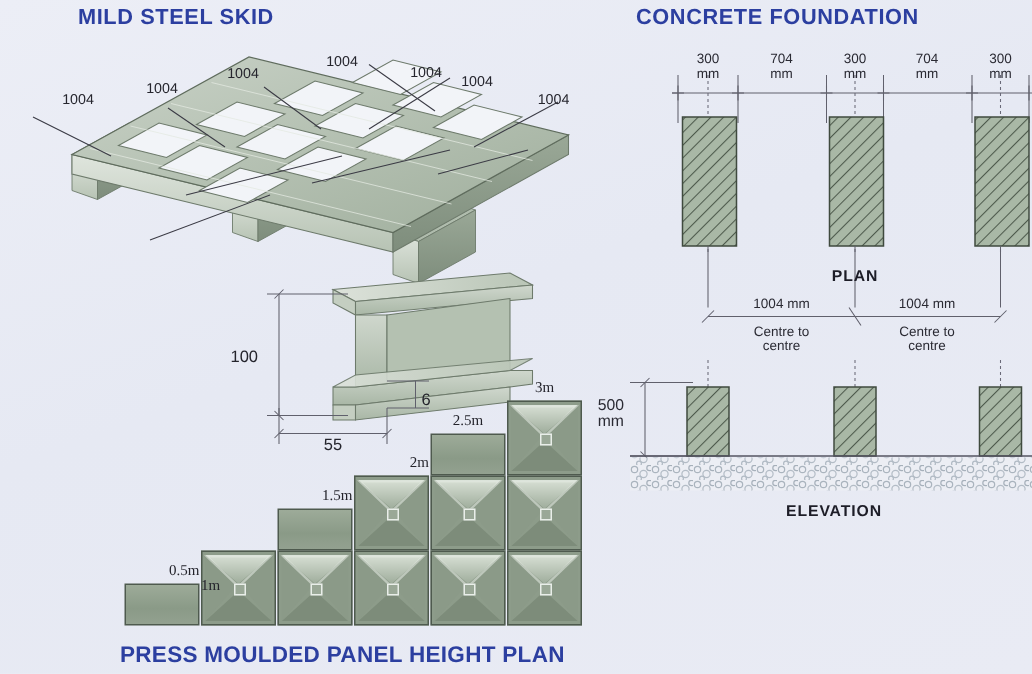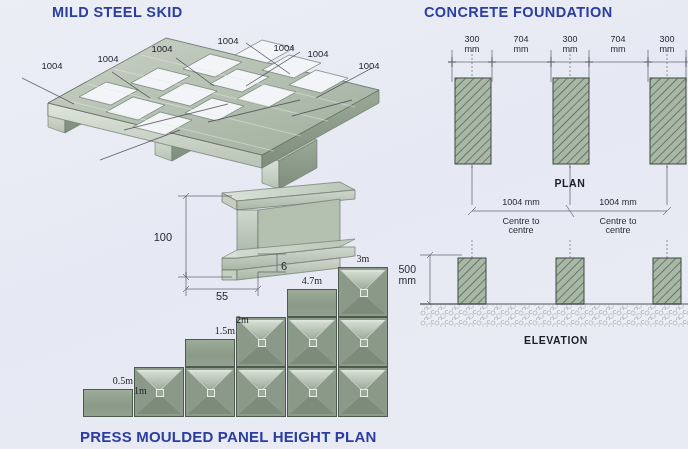--- a/index.html
+++ b/index.html
@@ -383,21 +383,21 @@
             </linearGradient>
           </defs>
           <polygon points="2,2 23,24 2,48" fill="#8b9a88"></polygon>
           <polygon points="48,2 27,24 48,48" fill="#8b9a88"></polygon>
           <polygon points="2,2 25,22 48,2" fill="url(#xg3_317)"></polygon>
           <polygon points="2,48 25,27 48,48" fill="#7d8c7a"></polygon>
           <polygon points="3,3 25,24 47,3" fill="none" stroke="#e6ebe4" stroke-width="1.6" opacity=".55"></polygon>
         </svg>
         <div class="boss"></div>
       </div>
-      <div class="pcap" style="left: 236px; width: 50px; text-align: left; top: 314px;">2m</div>
+      <div class="pcap" style="left: 236px; width: 50px; text-align: right; top: 303px;">2m</div>
       <div class="pcell pfull" style="left: 287px; top: 367px; width: 50px; height: 50px;">
         <svg class="xmark" viewBox="0 0 50 50" preserveAspectRatio="none">
           <defs>
             <linearGradient id="xg4_367" x1="0" y1="0" x2="0" y2="1">
               <stop offset="0" stop-color="#d8e0d5"></stop>
               <stop offset="1" stop-color="#9fad9c"></stop>
             </linearGradient>
           </defs>
           <polygon points="2,2 23,24 2,48" fill="#8b9a88"></polygon>
           <polygon points="48,2 27,24 48,48" fill="#8b9a88"></polygon>
@@ -417,21 +417,21 @@
           </defs>
           <polygon points="2,2 23,24 2,48" fill="#8b9a88"></polygon>
           <polygon points="48,2 27,24 48,48" fill="#8b9a88"></polygon>
           <polygon points="2,2 25,22 48,2" fill="url(#xg4_317)"></polygon>
           <polygon points="2,48 25,27 48,48" fill="#7d8c7a"></polygon>
           <polygon points="3,3 25,24 47,3" fill="none" stroke="#e6ebe4" stroke-width="1.6" opacity=".55"></polygon>
         </svg>
         <div class="boss"></div>
       </div>
       <div class="pcell phalf" style="left: 287px; top: 289px; width: 50px; height: 28px;"></div>
-      <div class="pcap" style="left: 287px; width: 50px; text-align: center; top: 275px;">4.7m</div>
+      <div class="pcap" style="left: 287px; width: 50px; text-align: center; top: 275px;">2.5m</div>
       <div class="pcell pfull" style="left: 338px; top: 367px; width: 50px; height: 50px;">
         <svg class="xmark" viewBox="0 0 50 50" preserveAspectRatio="none">
           <defs>
             <linearGradient id="xg5_367" x1="0" y1="0" x2="0" y2="1">
               <stop offset="0" stop-color="#d8e0d5"></stop>
               <stop offset="1" stop-color="#9fad9c"></stop>
             </linearGradient>
           </defs>
           <polygon points="2,2 23,24 2,48" fill="#8b9a88"></polygon>
           <polygon points="48,2 27,24 48,48" fill="#8b9a88"></polygon>

